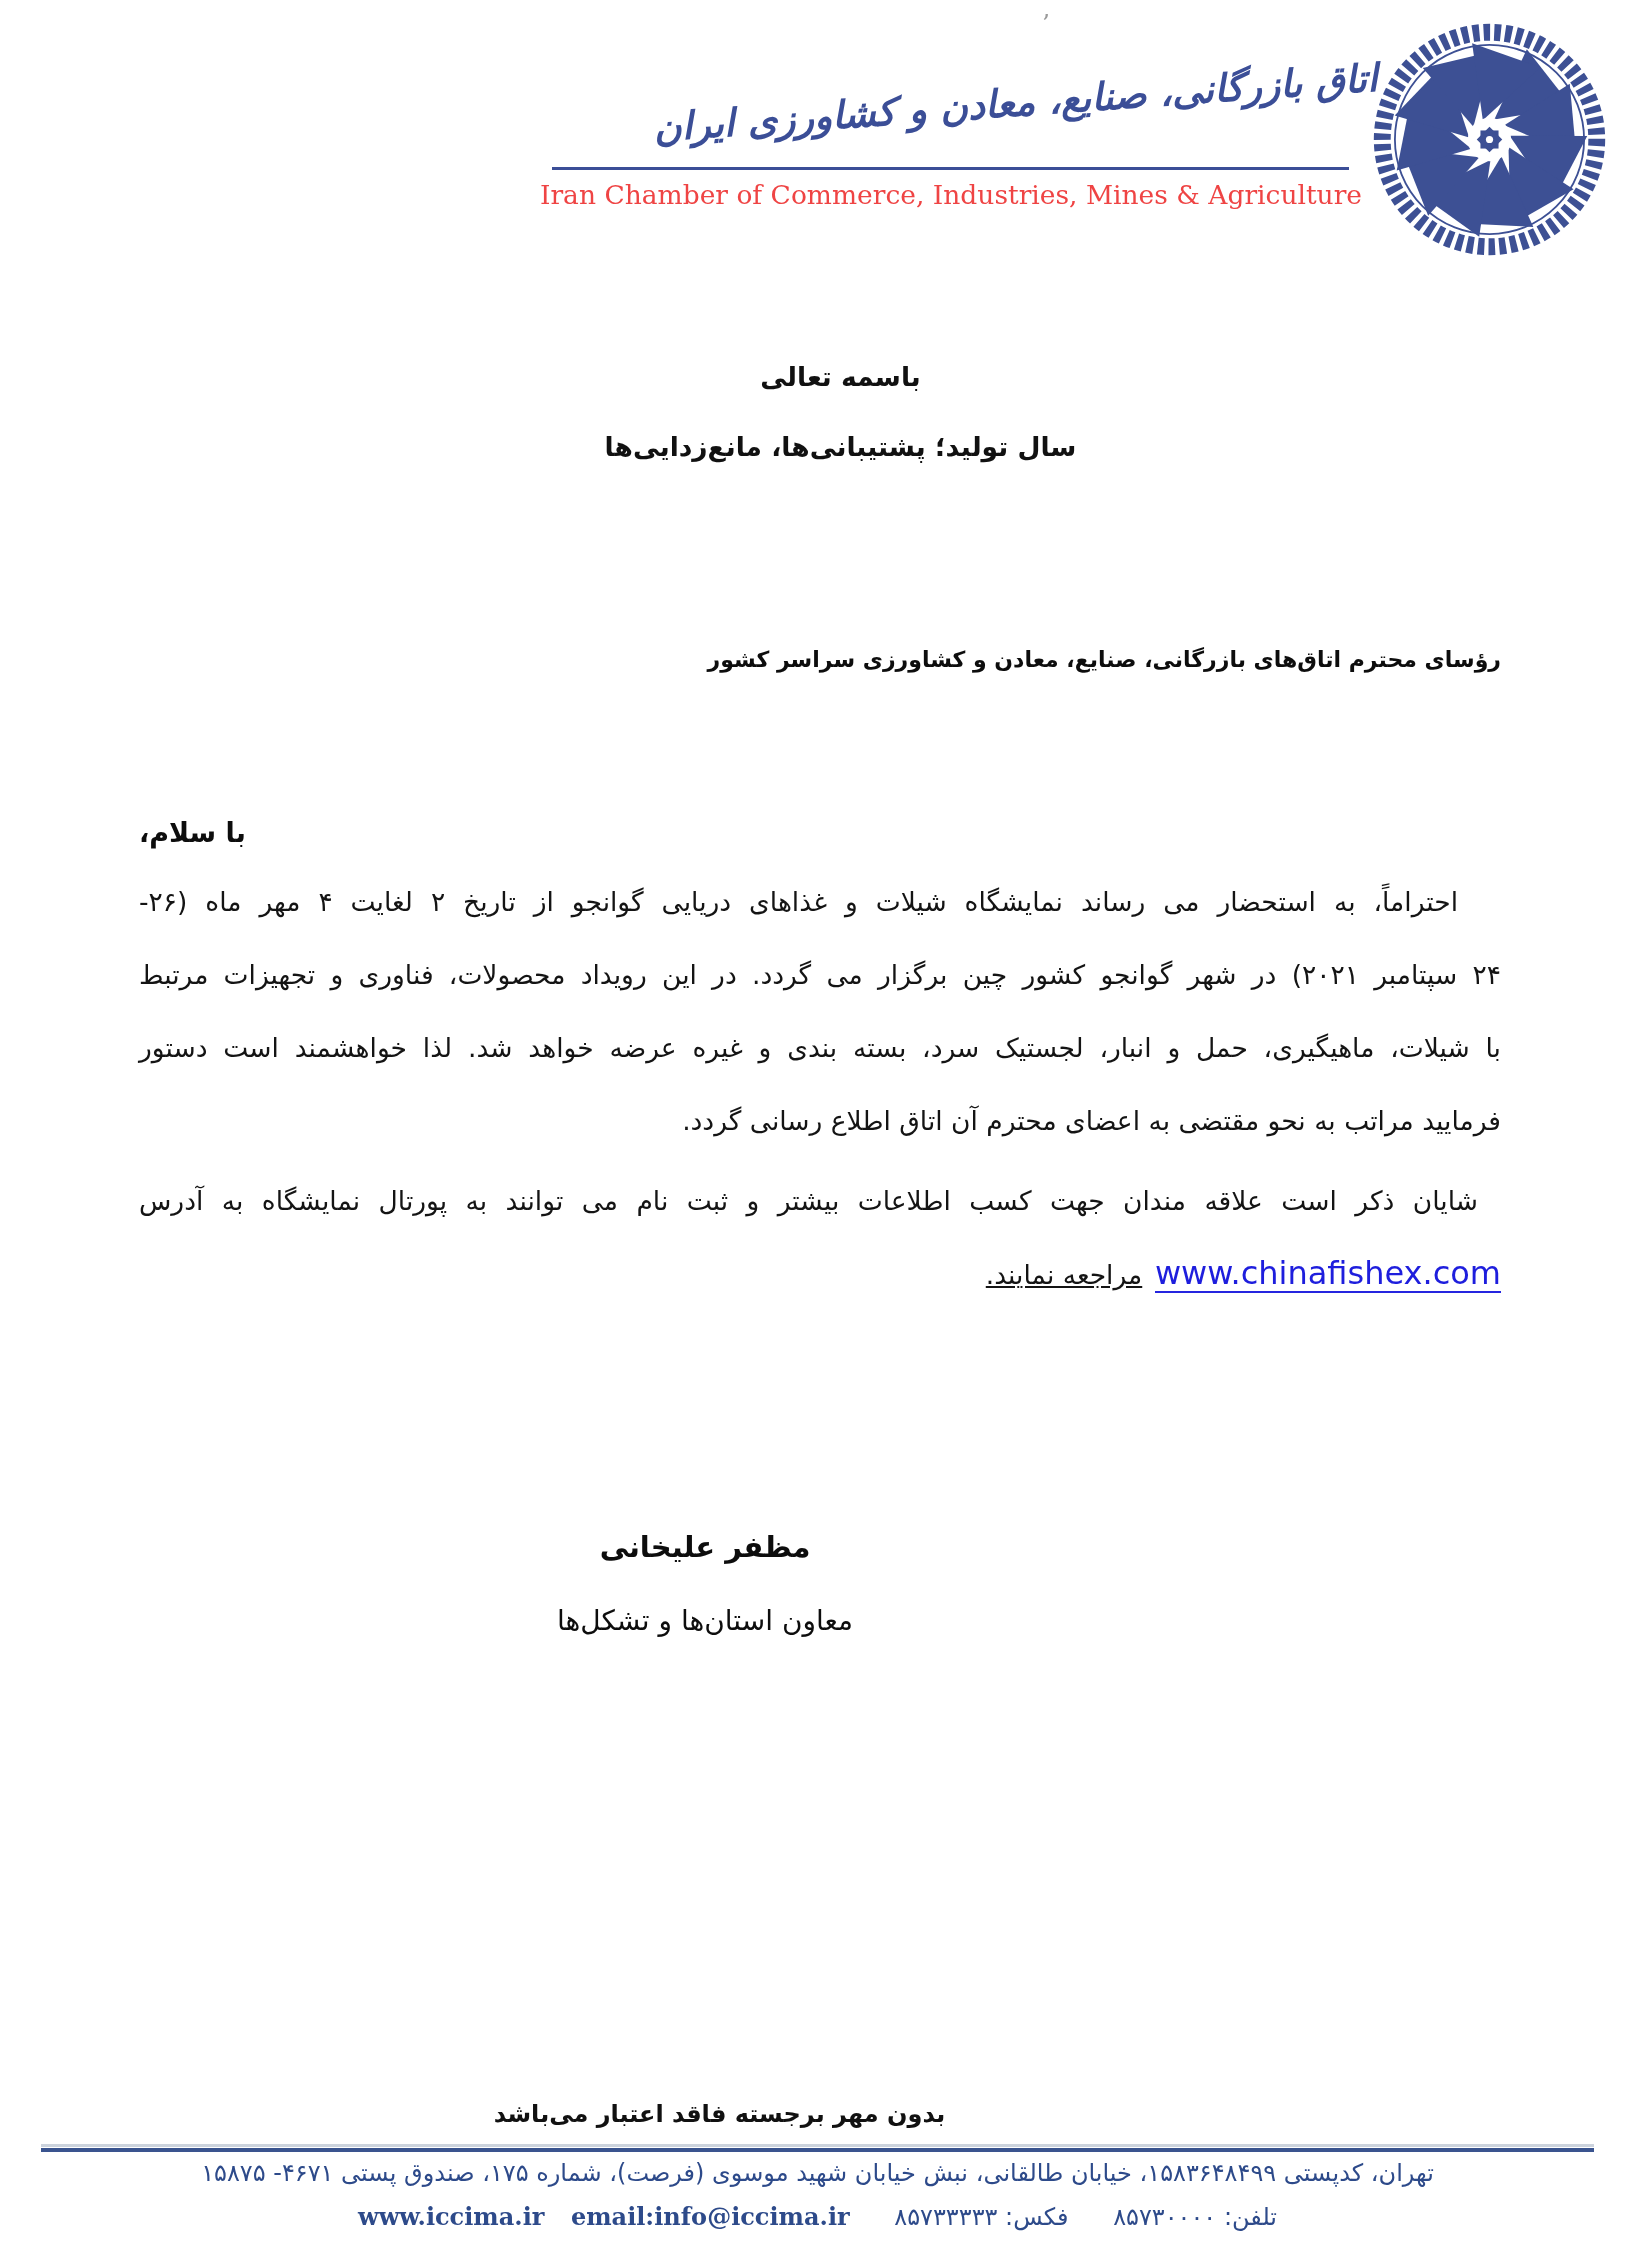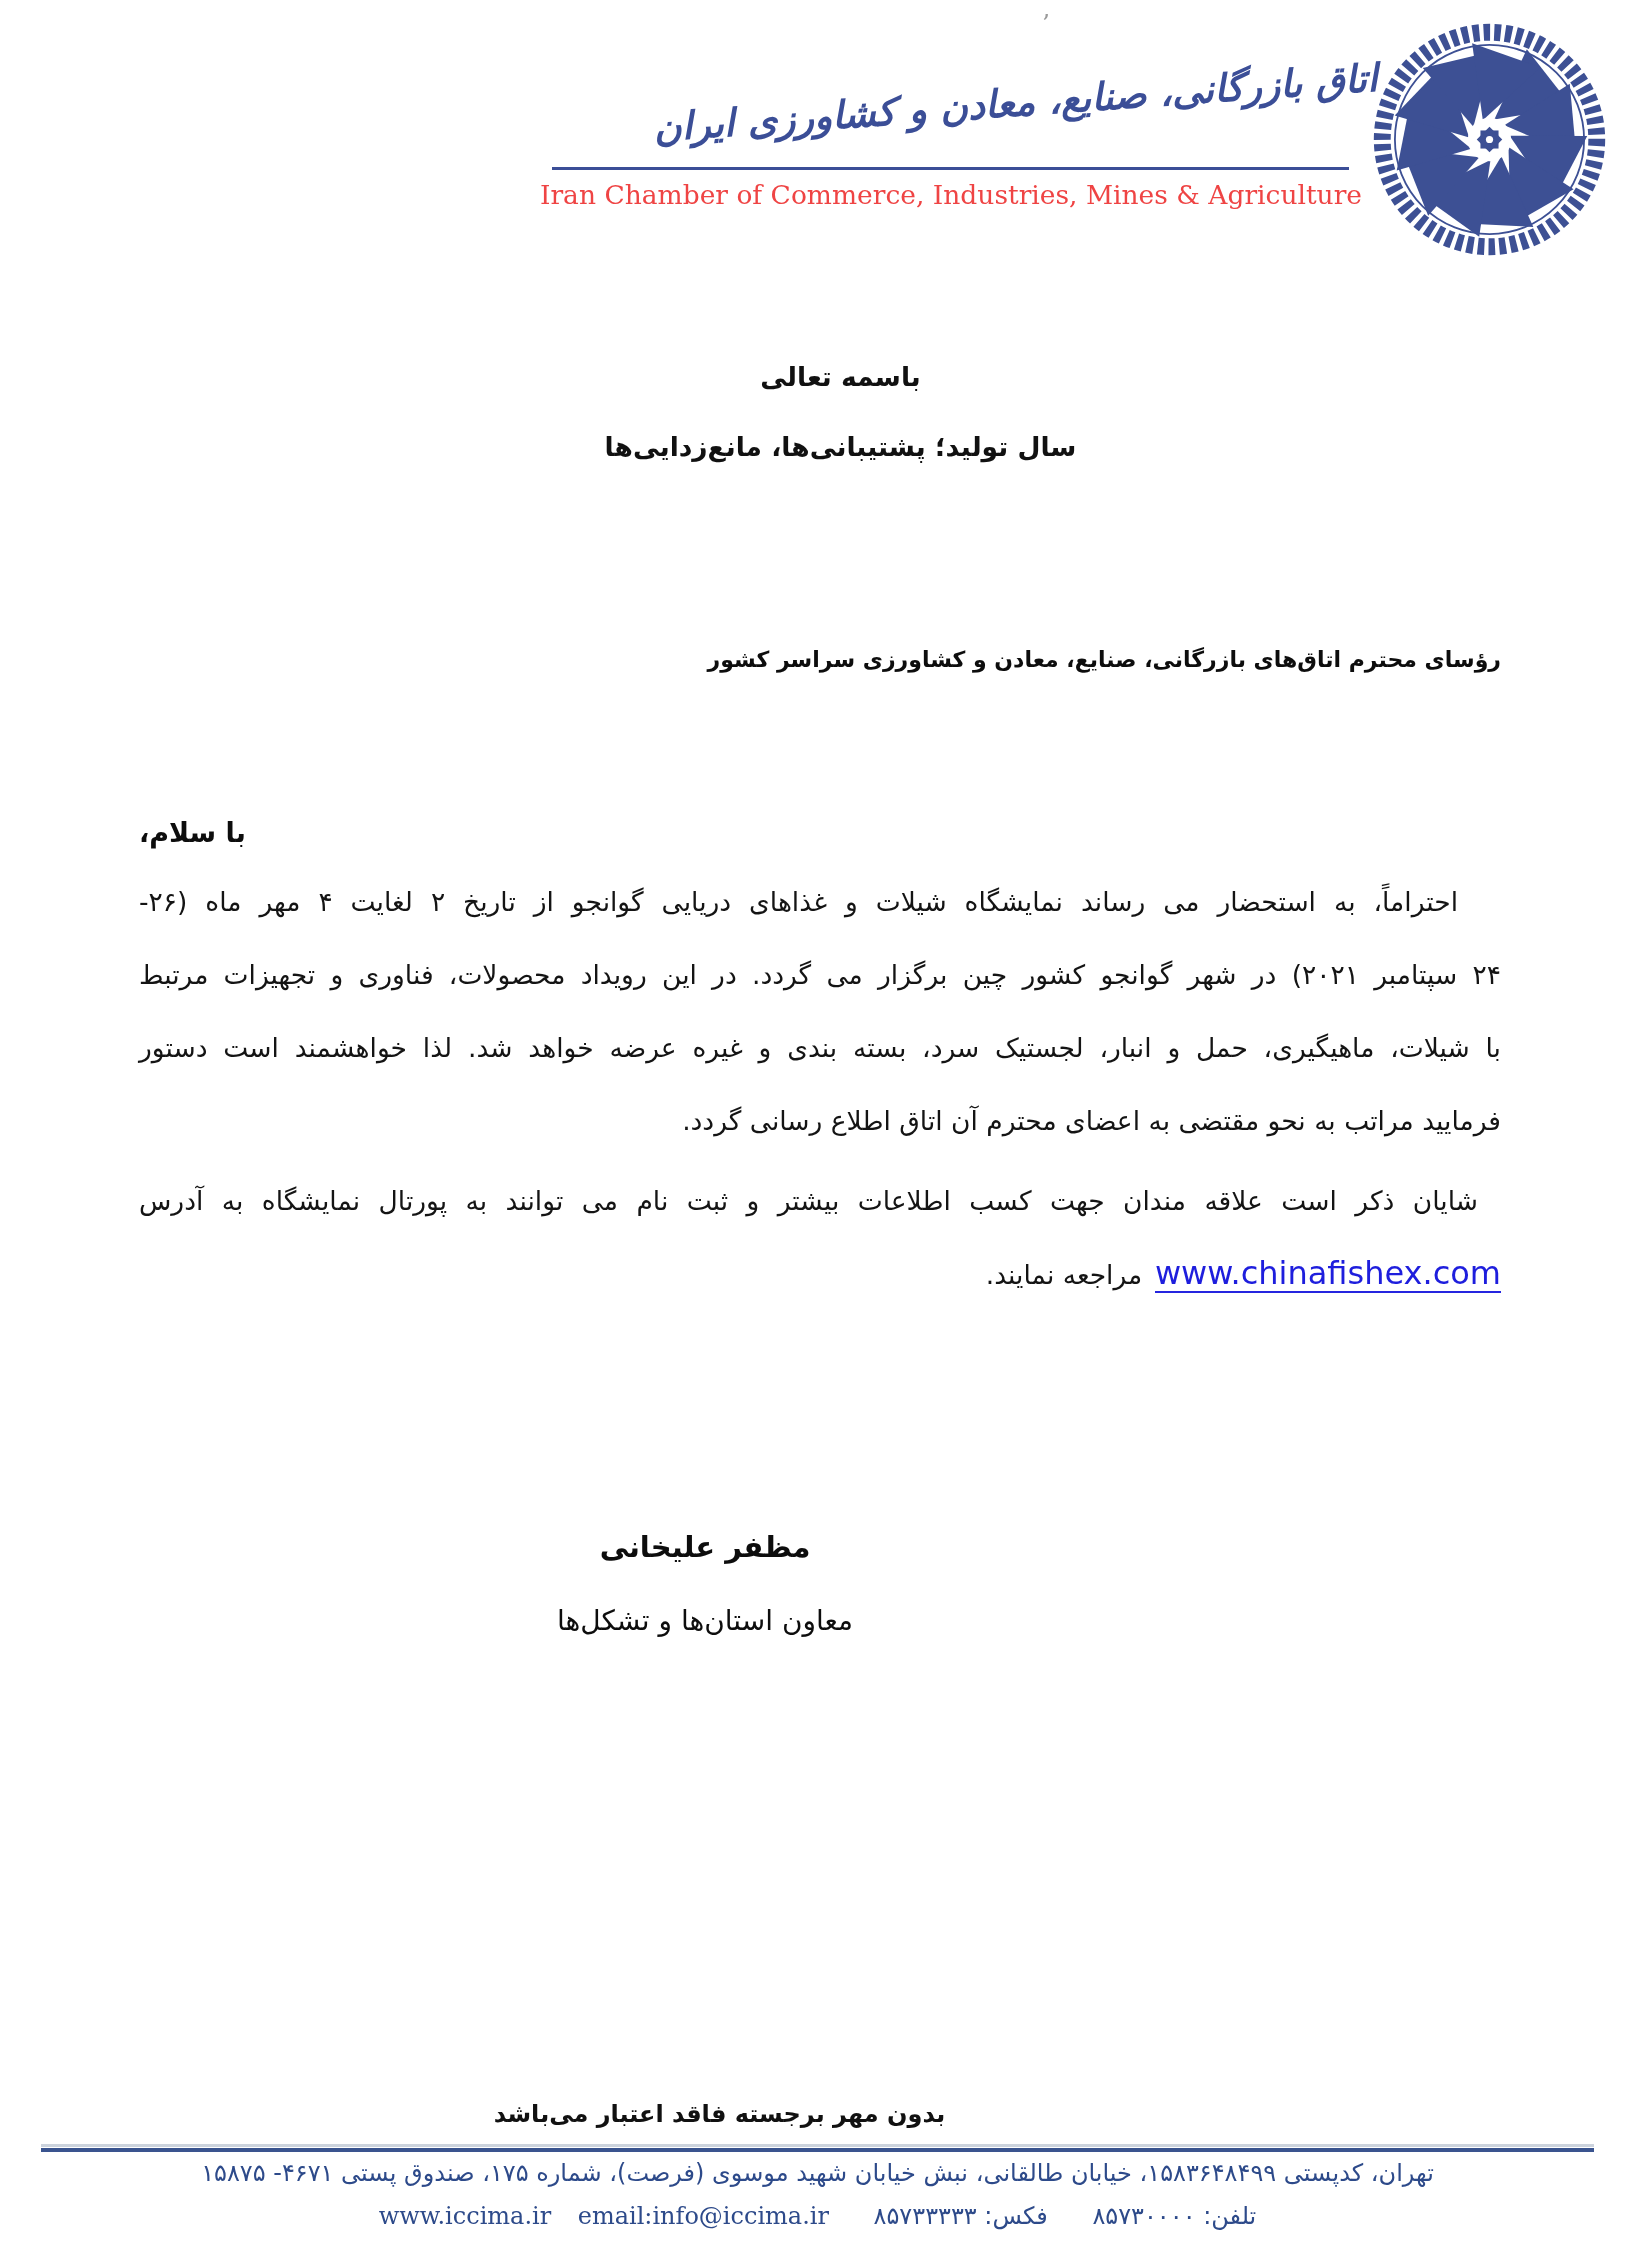--- a/index.html
+++ b/index.html
@@ -71,21 +71,21 @@
     white-space:nowrap;
   }
   .bline.last{text-align:right;text-align-last:right;}
   .indent-lg{padding-right:43px;}
   .indent-sm{padding-right:23px;}
   .link-line{
     height:76px;line-height:76px;
     text-align:right;text-align-last:right;
     white-space:nowrap;
   }
-  .link-line .fa-after{font-size:26.5px;color:#141414;margin-right:9.3px;}
+  .link-line .fa-after{font-size:26.5px;color:#141414;margin-right:9.3px;text-decoration:underline;}
   .url-link{
     direction:ltr;display:inline-block;
     font-size:32px;color:#1e1edd;text-decoration:none;
     border-bottom:2.6px solid #2525df;
     line-height:1.1;vertical-align:baseline;
     cursor:pointer;
   }
   
   .signature{
     position:absolute;top:1530px;left:374px;width:662px;
@@ -109,21 +109,21 @@
   }
   .footer-contacts{
     position:absolute;top:2202px;left:66px;width:1503px;
     text-align:center;direction:rtl;
     font-size:24px;color:#2d4a8a;
     white-space:nowrap;
   }
   .footer-contacts .seg{margin:0 18.5px;}
   .latin{
     font-family:"DejaVu Serif",serif;
-    direction:ltr;display:inline-block;
+    direction:ltr;display:inline-block;font-weight:bold;
   }
   .latin .web{margin-right:26.5px;}
 </style>
 </head>
 <body>
 
 <div class="page">
 
   <div class="scan-speck">’</div>
 

